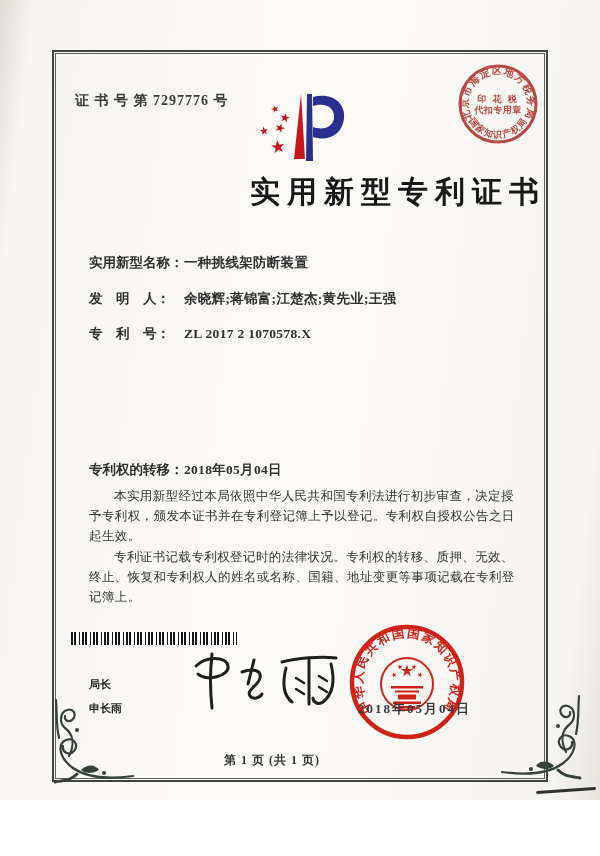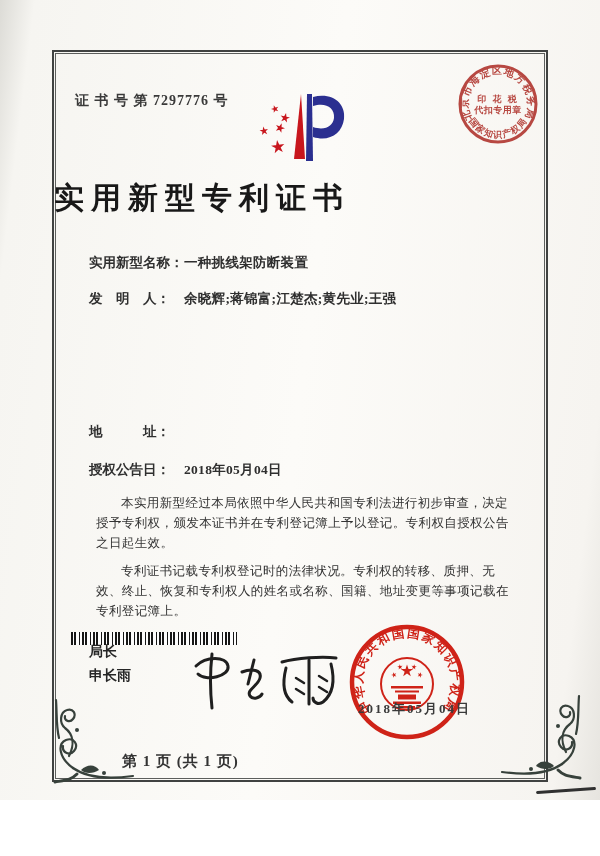--- a/index.html
+++ b/index.html
@@ -8,44 +8,44 @@
   .photo{position:absolute;left:0;top:0;width:600px;height:800px;
          background:linear-gradient(97deg,#dcdbd6 0%,#f6f5f1 5%,#fcfbf8 50%,#f6f4f0 93%,#e6e4df 100%)}
   .scanbar{position:absolute;left:0;top:800px;width:600px;height:56px;background:#ffffff}
 
   .frame{position:absolute;left:52px;top:50px;width:492px;height:728px;border:2px solid #404241}
   .frame-inner{position:absolute;inset:1px;border:1px solid #5c5e5c;pointer-events:none}
 
   .cert-no{position:absolute;left:21px;top:40px;font-size:14px;font-weight:700;letter-spacing:1px;color:#3a3a3a;white-space:nowrap}
   .stamp{position:absolute;left:403px;top:11px;width:82px;height:82px;opacity:.92}
   .logo{position:absolute;left:199px;top:36px;width:96px;height:78px}
-  .title{position:absolute;left:0;top:126px;width:100%;text-align:left;font-size:30px;font-weight:700;
+  .title{position:absolute;left:0;top:120px;width:100%;text-align:right;font-size:30px;font-weight:700;
          letter-spacing:7px;color:#181818;white-space:nowrap}
 
   .frow{position:absolute;left:35px;right:22px;display:flex;font-size:13.5px;font-weight:700;
         color:#2f2f2f;line-height:19px}
   .flabel{flex:0 0 95px;white-space:nowrap}
   .fvalue{flex:1;letter-spacing:.3px}
   .grant-pair{position:absolute;left:318px;top:0;white-space:nowrap}
 
   .paras{position:absolute;left:34px;top:433px;width:432px;font-size:12.5px;line-height:20px;
          color:#333;letter-spacing:.4px;font-weight:500}
-  .paras p{margin:8px;text-indent:2em}
+  .paras p{margin:1px;text-indent:2em}
 
   .barcode{position:absolute;left:17px;top:580px;width:166px;height:13px;
            background:repeating-linear-gradient(90deg,#171717 0 2px,#fdfdfd 2px 3px,#171717 3px 5px,#fdfdfd 5px 8px,#171717 8px 9px,#fdfdfd 9px 11px)}
 
-  .director{position:absolute;left:35px;top:588px;font-size:14px;font-weight:700;line-height:24px;color:#262626}
+  .director{position:absolute;left:35px;top:620px;font-size:11px;font-weight:700;line-height:24px;color:#262626}
   .signature{position:absolute;left:128px;top:594px;width:185px;height:72px}
 
   .seal{position:absolute;left:294px;top:571px;width:118px;height:118px}
   .seal-date{position:absolute;left:304px;top:648px;font-size:13px;font-weight:700;letter-spacing:2px;
              color:#3a3a3a;white-space:nowrap}
 
-  .page-footer{position:absolute;left:68px;top:700px;width:300px;font-size:15px;
+  .page-footer{position:absolute;left:68px;top:700px;width:300px;text-align:center;font-size:12px;
                letter-spacing:1px;color:#333;font-weight:600}
 
   .ornament{position:absolute;width:88px;height:88px}
   .ornament.o-left{left:-7px;top:644px}
   .ornament.o-right{left:446px;top:640px;transform:scaleX(-1)}
   .edge-dash{position:absolute;left:536px;top:789px;width:60px;height:3px;background:#303030;
              transform:rotate(-4deg);border-radius:2px}
   .corner-shadow{position:absolute;left:26px;top:806px;width:72px;height:2px;background:#d7d5d0;transform:rotate(7deg)}
 
   svg text{font-family:"Liberation Serif","DejaVu Serif",serif}
@@ -98,25 +98,28 @@
       <div class="title">实用新型专利证书</div>
 
       <div class="frow" style="top:201px">
         <span class="flabel">实用新型名称：</span>
         <span class="fvalue">一种挑线架防断装置</span>
       </div>
       <div class="frow" style="top:237px">
         <span class="flabel">发　明　人：</span>
         <span class="fvalue">余晓辉;蒋锦富;江楚杰;黄先业;王强</span>
       </div>
+      <div class="frow" style="top:272px">
+        <span class="flabel">专　利　号：</span>
+        <span class="fvalue">ZL 2017 2 1070578.X</span>
+      </div>
       <div class="frow" style="top:370px">
-        <span class="flabel">地　　　址：</span>
       </div>
       <div class="frow" style="top:408px">
-        <span class="flabel">授权公告日：</span>
+        <span class="flabel">专利权的转移：</span>
         <span class="fvalue">2018年05月04日</span>
       </div>
 
       <div class="paras">
         <p>本实用新型经过本局依照中华人民共和国专利法进行初步审查，决定授予专利权，颁发本证书并在专利登记簿上予以登记。专利权自授权公告之日起生效。</p>
         <p>专利证书记载专利权登记时的法律状况。专利权的转移、质押、无效、终止、恢复和专利权人的姓名或名称、国籍、地址变更等事项记载在专利登记簿上。</p>
       </div>
 
       <div class="barcode"></div>
 

